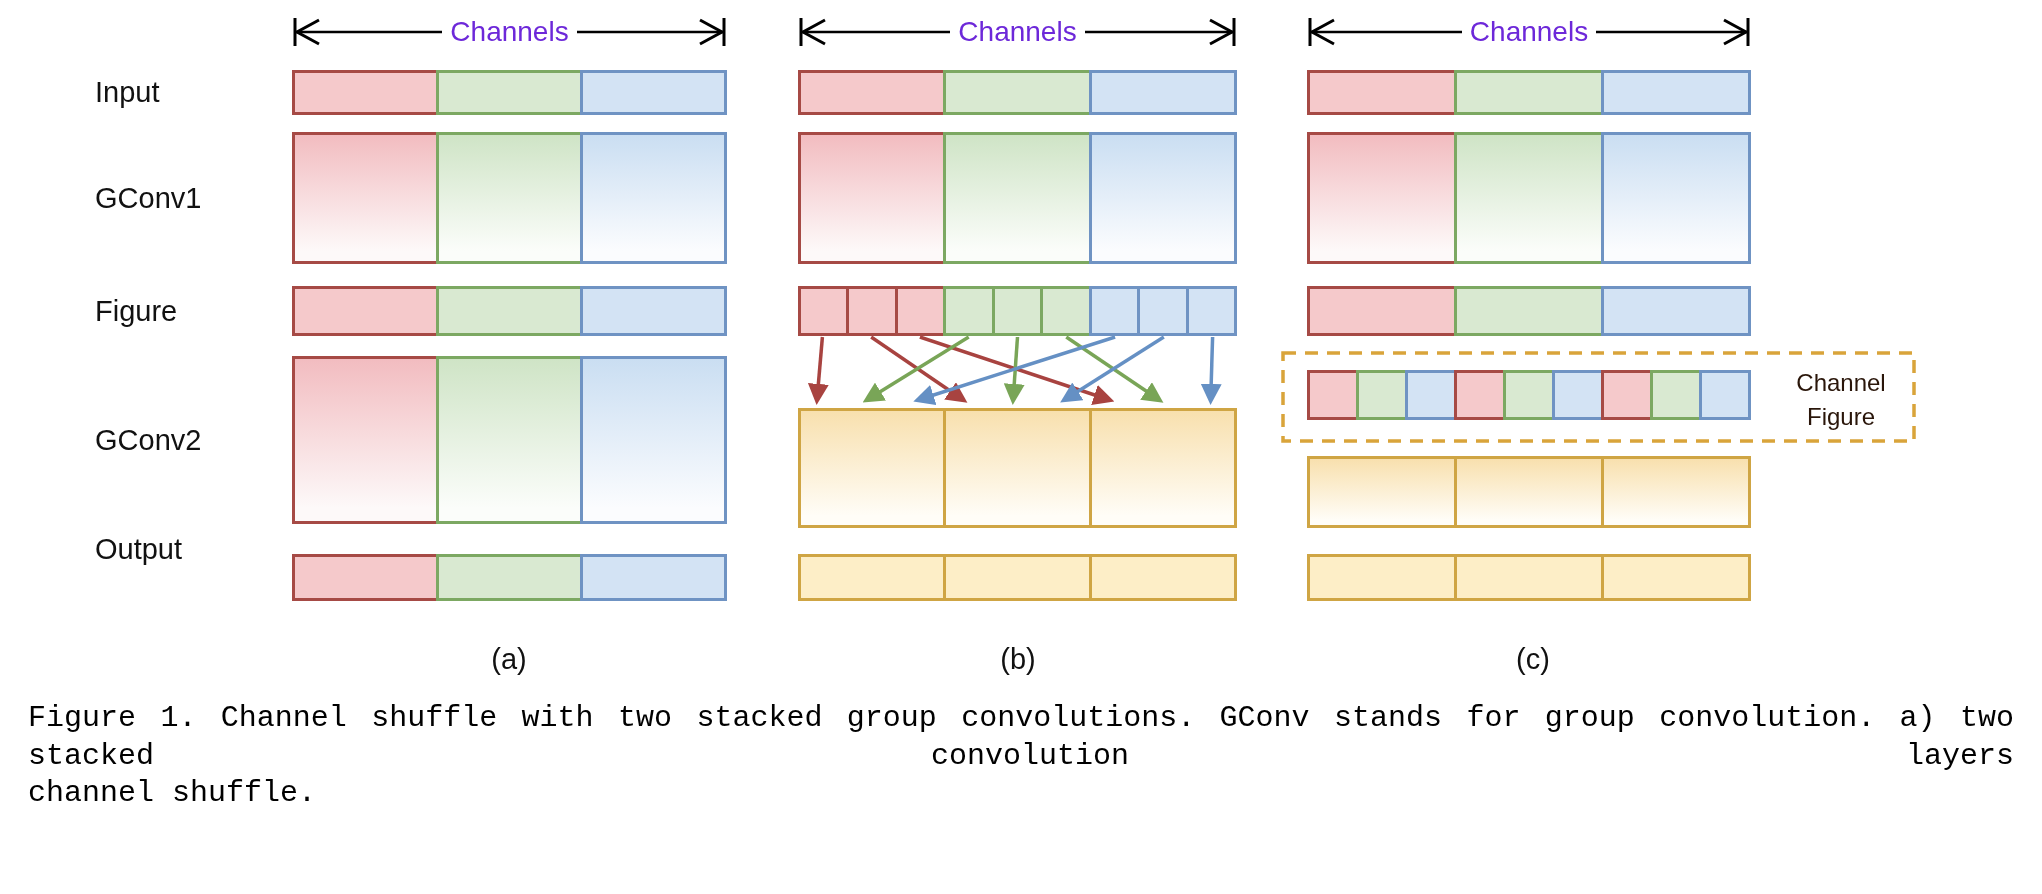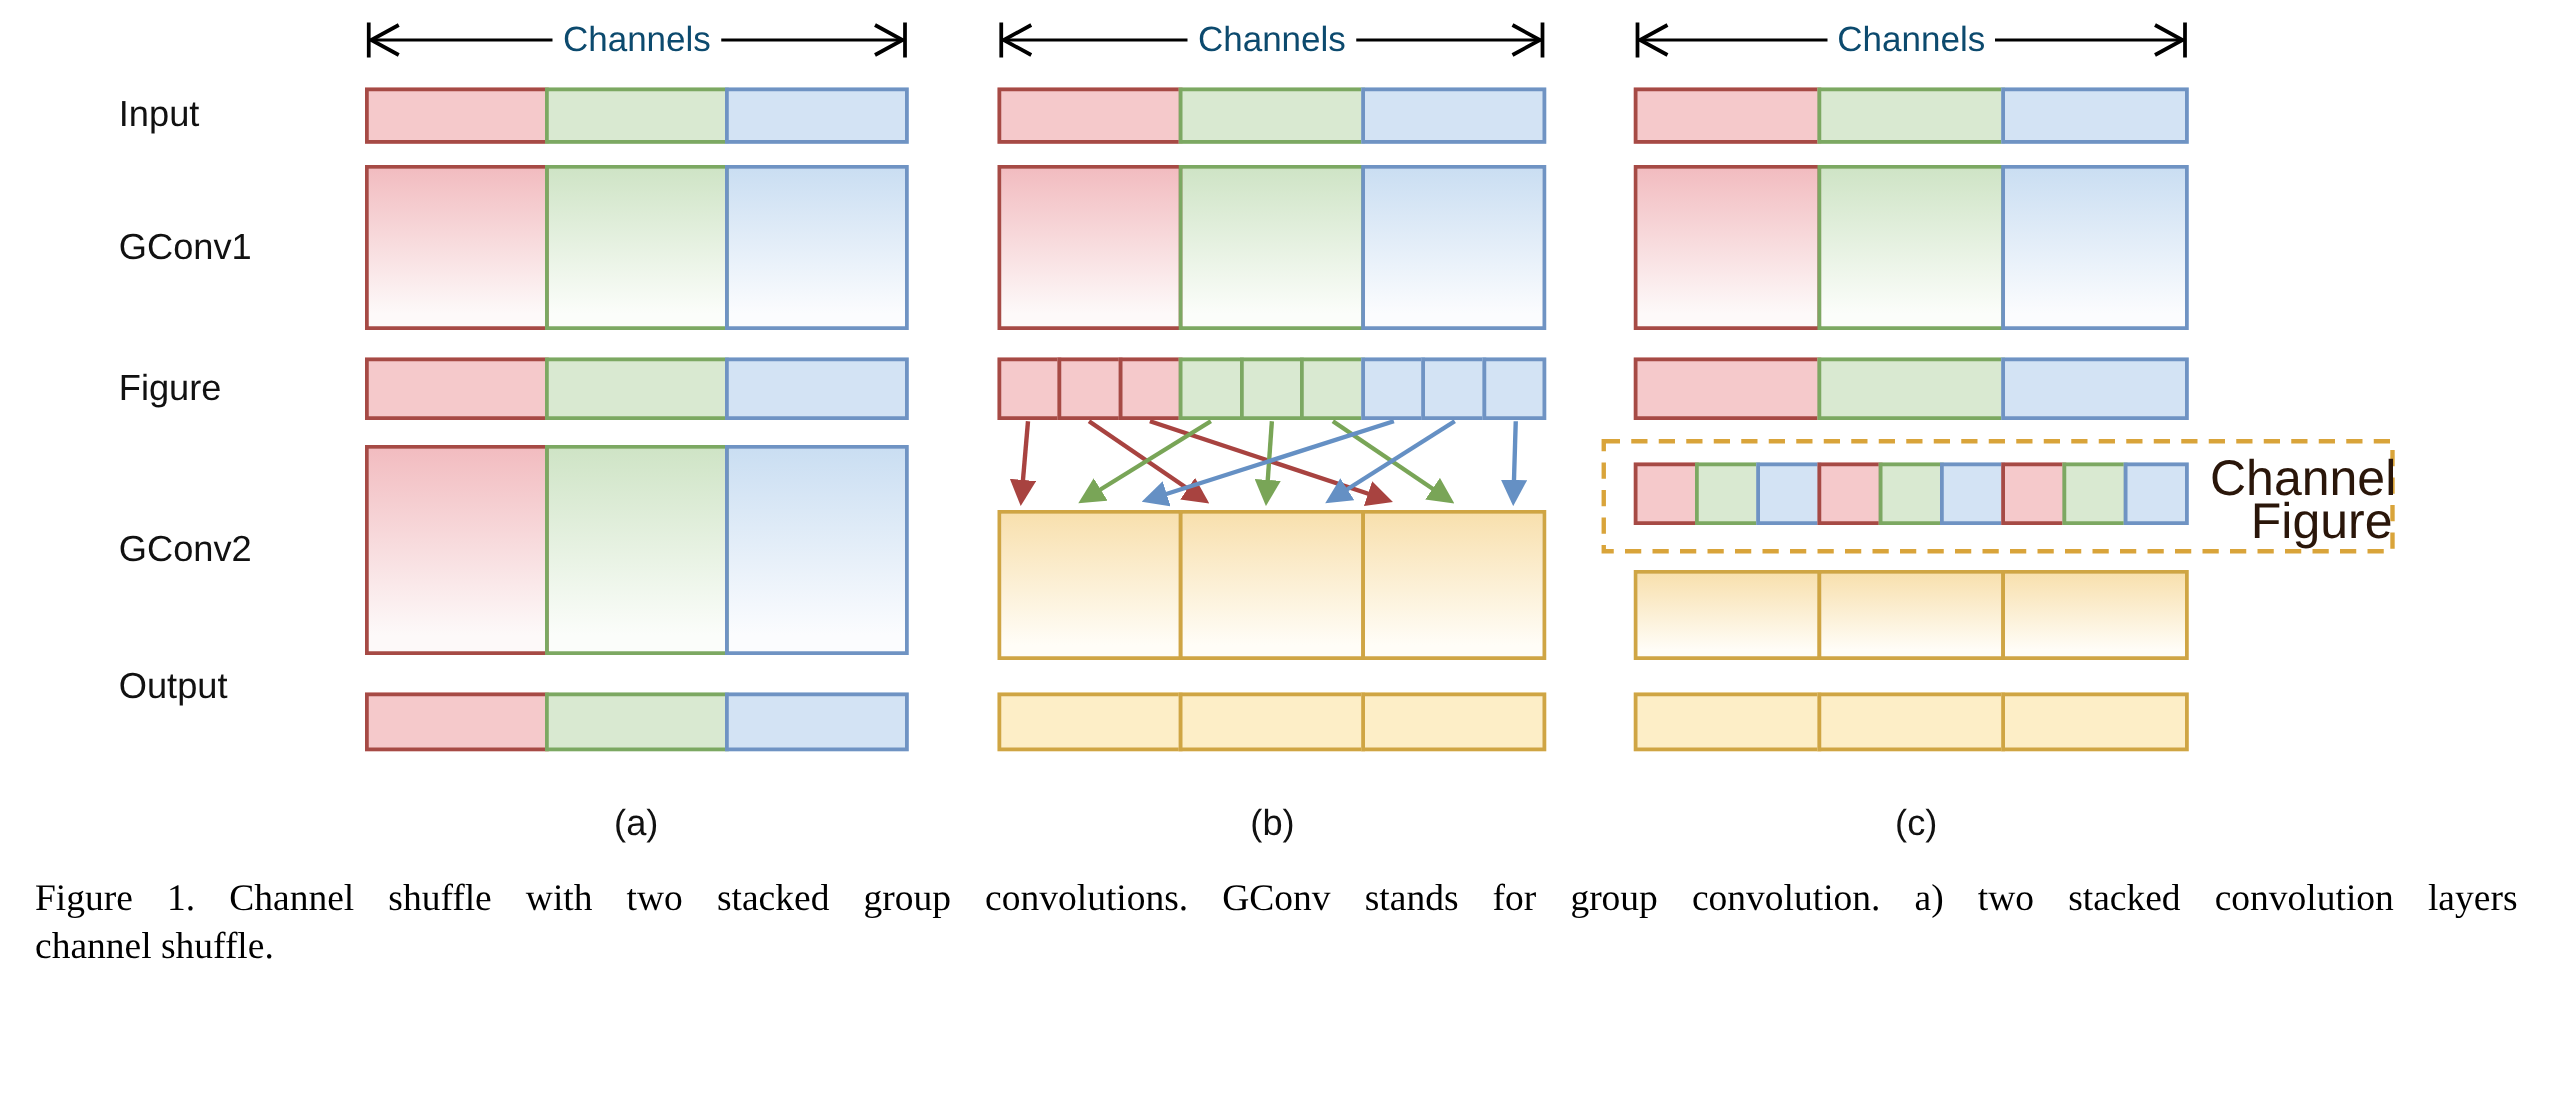--- a/index.html
+++ b/index.html
@@ -16,34 +16,34 @@
   .blk:first-child{margin-left:0;}
   .red   {border-color:#a64a45;background:#f5c9cb;}
   .green {border-color:#7ca862;background:#d9e9d1;}
   .blue  {border-color:#6f93c3;background:#d3e3f4;}
   .yellow{border-color:#cfa544;background:#fdeec7;}
   .grad.red   {background:linear-gradient(180deg,#f2bcc0 0%,#fdf9f9 92%);}
   .grad.green {background:linear-gradient(180deg,#cfe4c6 0%,#fbfdfa 92%);}
   .grad.blue  {background:linear-gradient(180deg,#cadef2 0%,#fbfcfe 92%);}
   .grad.yellow{background:linear-gradient(180deg,#f8e0ae 0%,#fffdf7 92%);}
   .chan-text{
-    position:absolute;height:36px;line-height:36px;text-align:center;font-size:28px;color:#0c4a6e;
+    position:absolute;height:36px;line-height:36px;text-align:center;font-size:28px;color:#6d28d9;
   }
   .chan-text span{background:#ffffff;padding:0 8px;}
   .sublab{
     position:absolute;top:642px;width:100px;height:34px;line-height:34px;
     text-align:center;font-size:29px;color:#111;
   }
   .shuffle-label{
-    position:absolute;left:1768px;top:366px;width:146px;text-align:right;
-    font-size:40px;line-height:34px;color:#2a160a;
+    position:absolute;left:1768px;top:366px;width:146px;text-align:center;
+    font-size:24px;line-height:34px;color:#2a160a;
   }
   #caption{
     position:absolute;left:28px;top:700px;width:1986px;
-    font-family:Liberation Serif, serif;font-size:30px;line-height:37.5px;color:#000;
+    font-family:Liberation Mono, monospace;font-size:30px;line-height:37.5px;color:#000;
   }
   .cap-line{text-align:justify;text-align-last:justify;}
   .cap-line.last{text-align:right;text-align-last:left;}
   svg{display:block;}
 </style>
 </head>
 <body>
 
 <div id="stage">
 

